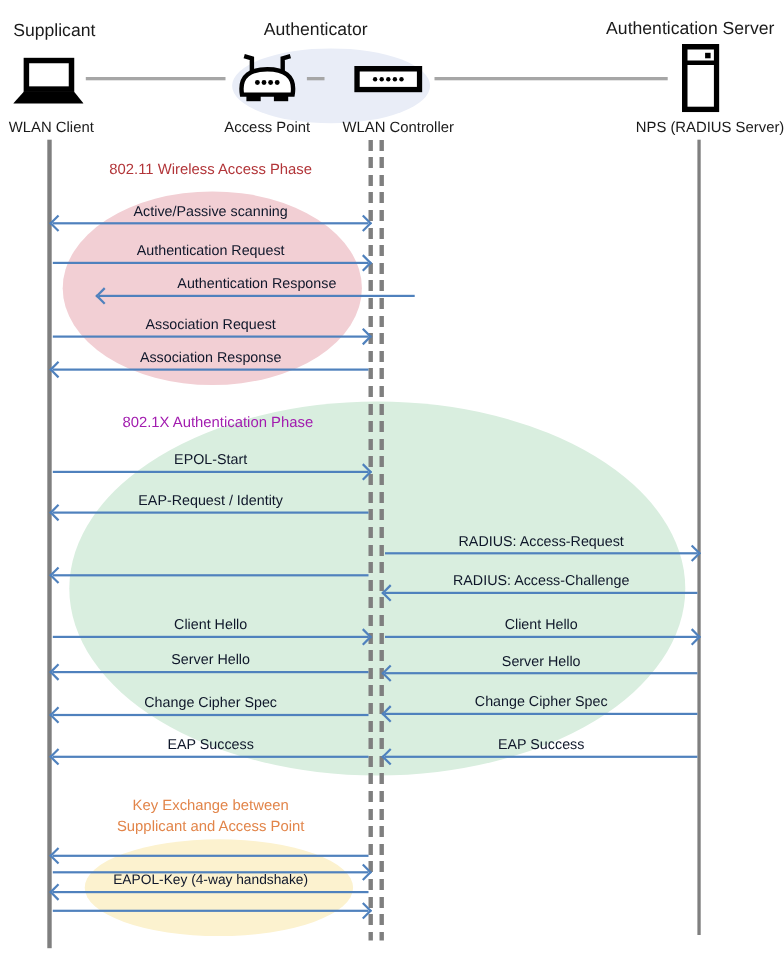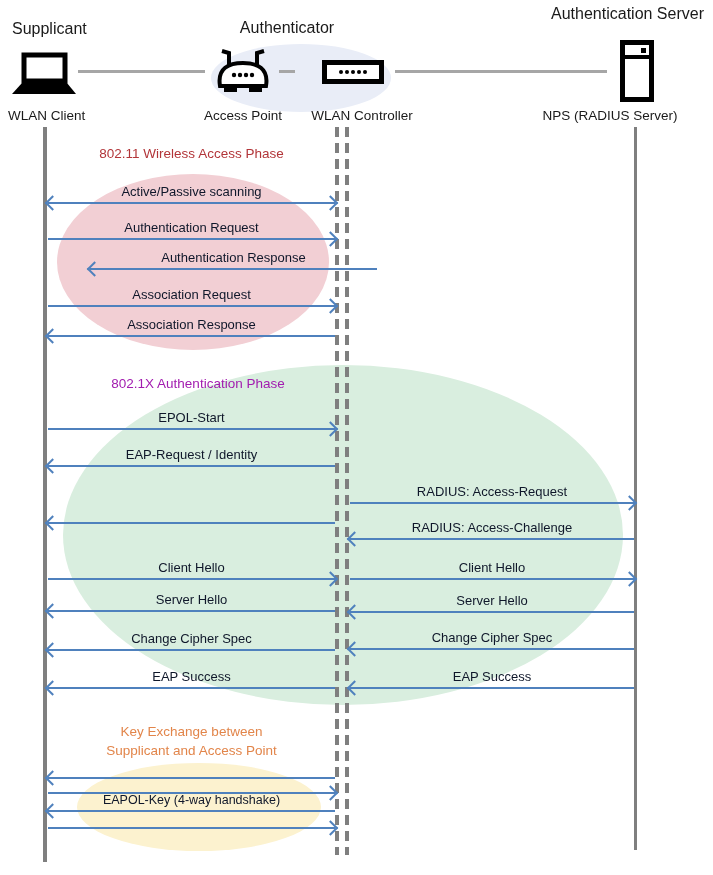--- a/index.html
+++ b/index.html
@@ -52,21 +52,21 @@
 </style>
 </head>
 <body>
 
 <div id="diagram">
 
   <div class="abs auth-ellipse"></div>
 
   <div class="abs role-label" style="left:12px; top:20px;">Supplicant</div>
   <div class="abs role-label center" style="left:214px; top:19px; width:146px;">Authenticator</div>
-  <div class="abs role-label" style="right:9px; top:5px;">Authentication Server</div>
+  <div class="abs role-label" style="right:9px; top:18px;">Authentication Server</div>
 
   <div class="abs connector" style="left:78px; top:70px; width:127px;"></div>
   <div class="abs connector" style="left:279px; top:70px; width:16px;"></div>
   <div class="abs connector" style="left:395px; top:70px; width:212px;"></div>
 
   <div class="abs icon" style="left:12px; top:52px;">
     <svg width="64" height="44" viewBox="0 0 64 44">
       <rect x="12" y="3" width="41" height="26" fill="#ffffff" stroke="#000000" stroke-width="5"></rect>
       <polygon points="0,42 64,42 55,31 10,31" fill="#000000"></polygon>
     </svg>
@@ -101,21 +101,21 @@
     <svg width="34" height="62" viewBox="0 0 34 62">
       <rect x="2.5" y="2.5" width="29" height="57" fill="#ffffff" stroke="#000000" stroke-width="5"></rect>
       <line x1="4" y1="17" x2="30" y2="17" stroke="#000000" stroke-width="4"></line>
       <rect x="21" y="8" width="5" height="5" fill="#000000"></rect>
     </svg>
   </div>
 
   <div class="abs device-label" style="left:8px; top:108px;">WLAN Client</div>
   <div class="abs device-label center" style="left:193px; top:108px; width:100px;">Access Point</div>
   <div class="abs device-label center" style="left:302px; top:108px; width:120px;">WLAN Controller</div>
-  <div class="abs device-label center" style="left:530px; top:108px; width:160px;">NPS (RADIUS Server)</div>
+  <div class="abs device-label center" style="left:553px; top:108px; width:160px;text-align:right;">NPS (RADIUS Server)</div>
 
   <div class="abs lifeline lifeline-solid" style="left:43px;  top:127px; width:4px; height:735px;"></div>
   <div class="abs lifeline lifeline-dashed" style="left:335px; top:127px; width:4px; height:728px;"></div>
   <div class="abs lifeline lifeline-dashed" style="left:345px; top:127px; width:4px; height:728px;"></div>
   <div class="abs lifeline lifeline-solid" style="left:634px; top:127px; width:3px; height:723px;"></div>
 
   <div class="abs phase-ellipse ellipse-wireless"></div>
   <div class="abs phase-ellipse ellipse-dot1x"></div>
   <div class="abs phase-ellipse ellipse-keyex"></div>
 

